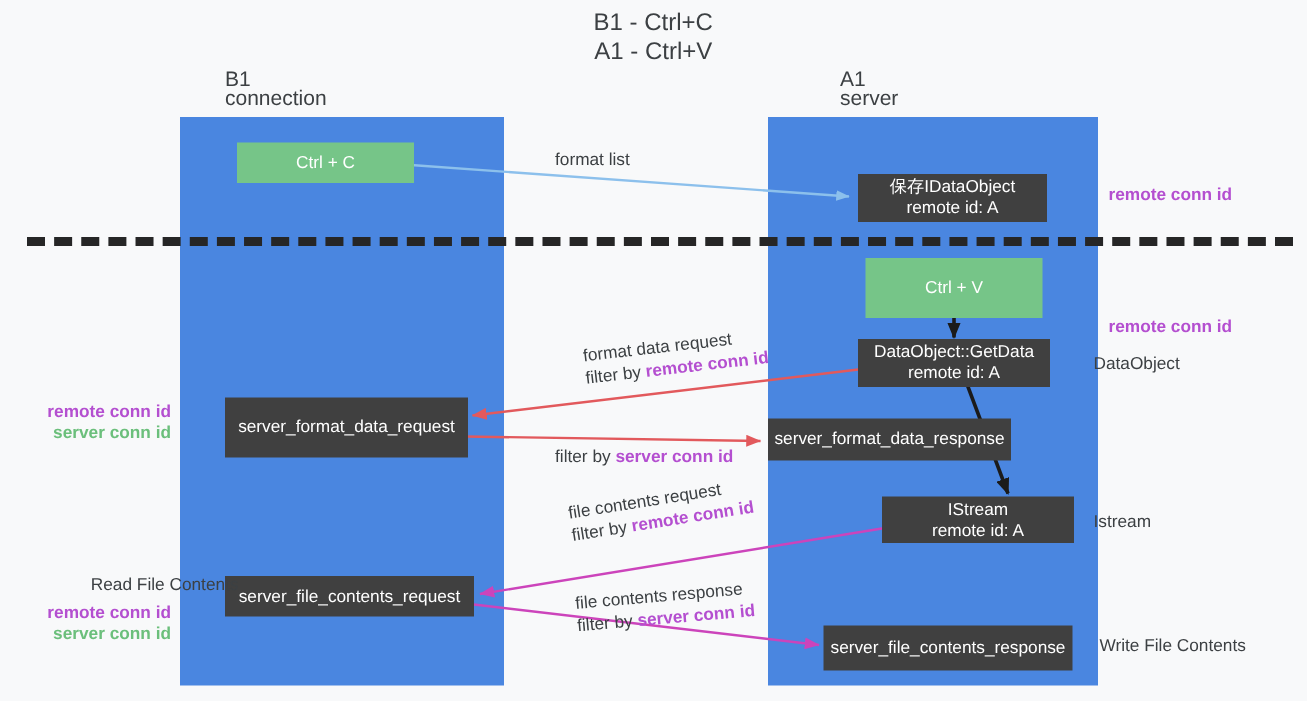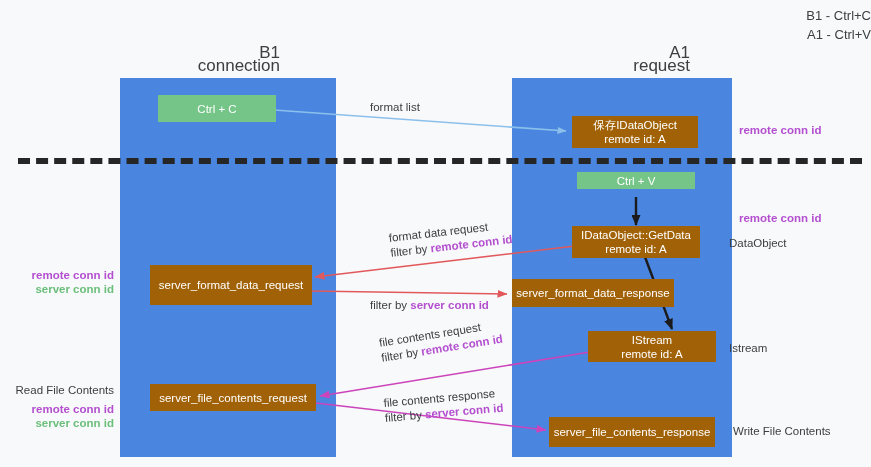--- a/index.html
+++ b/index.html
@@ -17,31 +17,31 @@
   }
   .canvas {
     position: absolute;
     inset: 0;
   }
   
   .title {
     position: absolute;
     left: 0; right: 0;
     top: 6px;
-    text-align: right;
-    font-size: 13px;
+    text-align: center;
+    font-size: 16px;
     line-height: 19px;
     color: #3c4043;
     white-space: pre;
   }
   
   .col-head {
     position: absolute;
-    text-align: right;
-    font-size: 17px;
+    text-align: left;
+    font-size: 14px;
     line-height: 13px;
     color: #3c4043;
     white-space: pre;
   }
   
   .lane {
     position: absolute;
     background: #4a86e0;
   }
   
@@ -51,21 +51,21 @@
     display: flex;
     flex-direction: column;
     align-items: center;
     justify-content: center;
     text-align: center;
     color: #ffffff;
     font-size: 11.5px;
     line-height: 14px;
     white-space: pre;
   }
-  .node.orange { background: #a16207; }
+  .node.orange { background: #404040; }
   .node.green  { background: #76c588; }
 
   
   .lbl {
     position: absolute;
     font-size: 11.5px;
     line-height: 15px;
     white-space: pre;
     color: #3c4043;
   }
@@ -100,21 +100,21 @@
 <body>
 
 <div class="canvas">
 
   <div class="title">B1 - Ctrl+C
 A1 - Ctrl+V</div>
 
   <div class="col-head" style="left:150px; top:46px; width:130px;">B1
 connection</div>
   <div class="col-head" style="left:560px; top:46px; width:130px;">A1
-request</div>
+server</div>
 
   <div class="lane" style="left:120px; top:78px; width:216px; height:379px;"></div>
   <div class="lane" style="left:512px; top:78px; width:220px; height:379px;"></div>
 
   <svg class="arrows" viewBox="0 0 871 467">
     <defs>
       <marker id="ah-blue" markerWidth="9" markerHeight="7" refX="8.5" refY="3.5" orient="auto" markerUnits="userSpaceOnUse">
         <polygon points="0,0 9,3.5 0,7" fill="#8cc0ec"></polygon>
       </marker>
       <marker id="ah-red" markerWidth="10" markerHeight="8" refX="9.5" refY="4" orient="auto" markerUnits="userSpaceOnUse">
@@ -143,23 +143,23 @@
     <line x1="316" y1="403" x2="546" y2="430" stroke="#cc44bb" stroke-width="1.6" marker-end="url(#ah-magenta)"></line>
   </svg>
 
   <div class="dashed-sep" style="left:18px; top:158px; width:844px;"></div>
 
   <div class="node green" style="left:158px; top:95px; width:118px; height:27px;">Ctrl + C</div>
 
   <div class="node orange" style="left:572px; top:116px; width:126px; height:32px;">保存IDataObject
 remote id: A</div>
 
-  <div class="node green" style="left:577px; top:172px; width:118px; height:17px;">Ctrl + V</div>
-
-  <div class="node orange" style="left:572px; top:226px; width:128px; height:32px;">IDataObject::GetData
+  <div class="node green" style="left:577px; top:172px; width:118px; height:40px;">Ctrl + V</div>
+
+  <div class="node orange" style="left:572px; top:226px; width:128px; height:32px;">DataObject::GetData
 remote id: A</div>
 
   <div class="node orange" style="left:150px; top:265px; width:162px; height:40px;">server_format_data_request</div>
 
   <div class="node orange" style="left:512px; top:279px; width:162px; height:28px;">server_format_data_response</div>
 
   <div class="node orange" style="left:588px; top:331px; width:128px; height:31px;">IStream
 remote id: A</div>
 
   <div class="node orange" style="left:150px; top:384px; width:166px; height:27px;">server_file_contents_request</div>
@@ -193,19 +193,19 @@
   <div class="lbl" style="left:729px; top:236px;">DataObject</div>
 
   <div class="lbl" style="left:729px; top:341px;">Istream</div>
 
   <div class="lbl" style="left:733px; top:424px;">Write File Contents</div>
 
   <div class="lbl purple right" style="left:0px; top:268px; width:114px;">remote conn id</div>
 
   <div class="lbl green right" style="left:0px; top:282px; width:114px;">server conn id</div>
 
-  <div class="lbl right" style="left:0px; top:383px; width:114px;">Read File Contents</div>
+  <div class="lbl right" style="left:0px; top:383px; width:114px;padding-left:45px;">Read File Contents</div>
 
   <div class="lbl purple right" style="left:0px; top:402px; width:114px;">remote conn id</div>
 
   <div class="lbl green right" style="left:0px; top:416px; width:114px;">server conn id</div>
 
 </div>
 
 </body></html>

